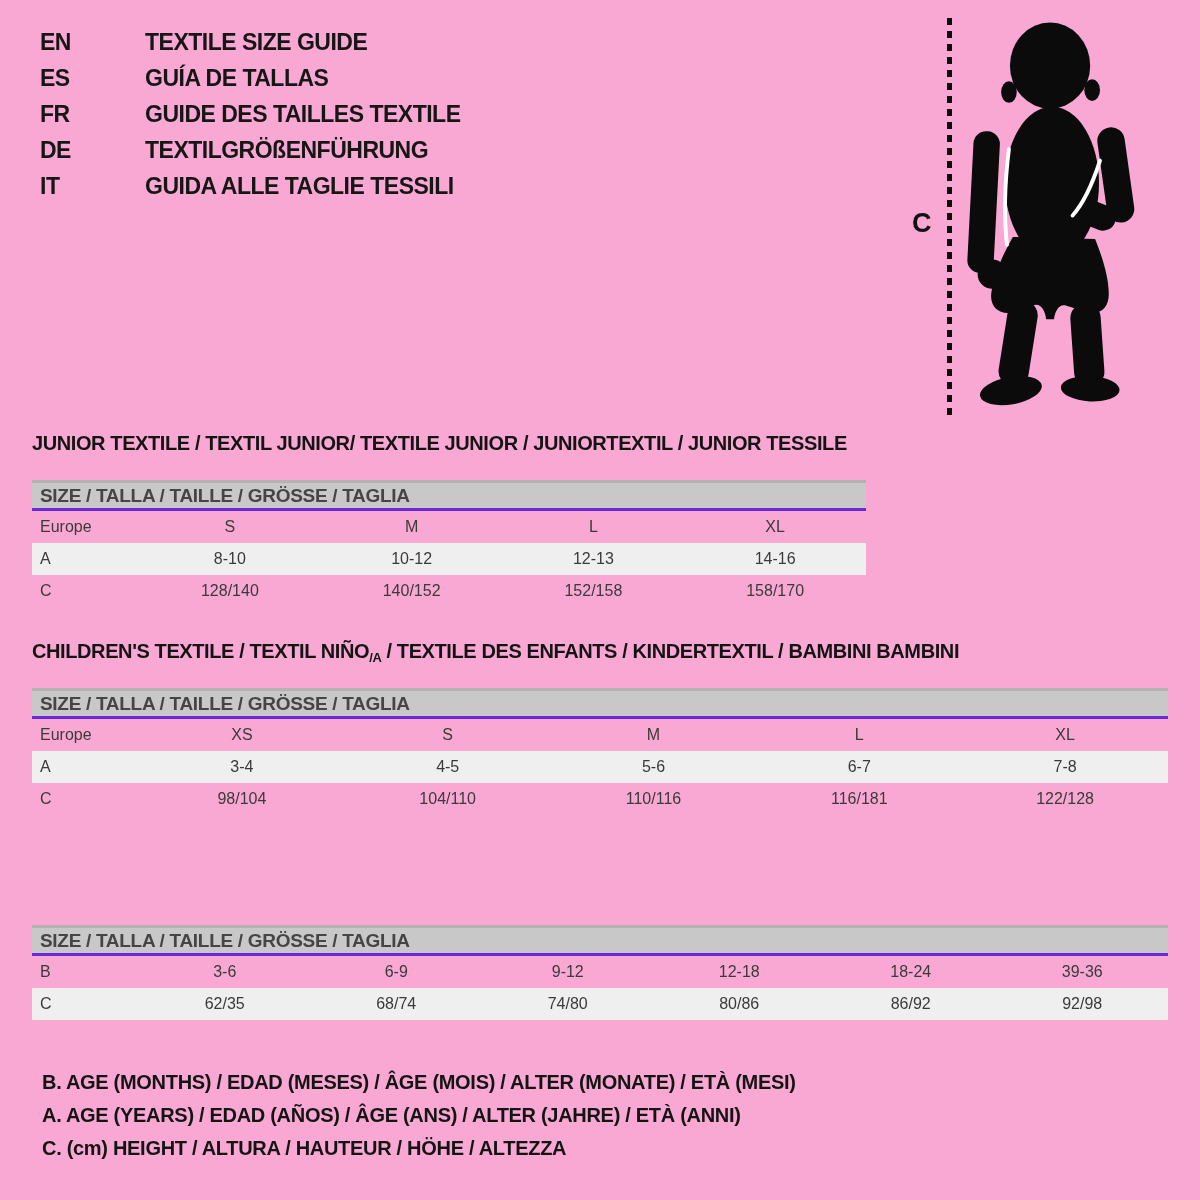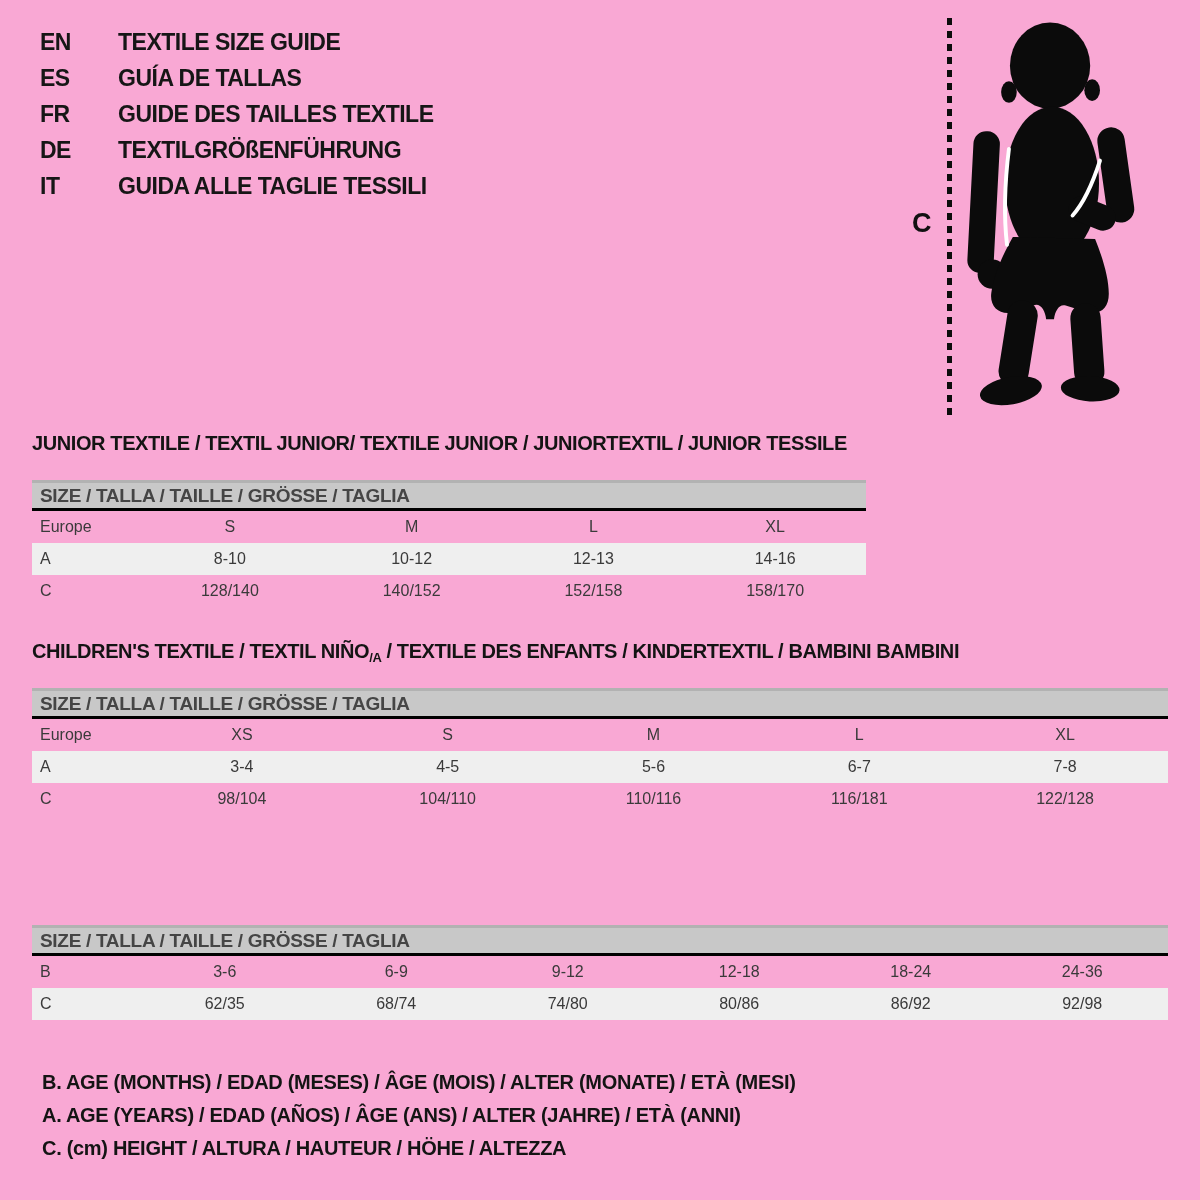--- a/index.html
+++ b/index.html
@@ -17,21 +17,21 @@
 
   
   .lang-list { position: absolute; left: 40px; top: 24px; }
   .lang-row { display: flex; height: 36px; align-items: center; }
   .lang-code {
     width: 78px; font-weight: bold; font-size: 23px;
     letter-spacing: -0.5px; color: #161616;
   }
   .lang-title {
     font-weight: bold; font-size: 23px;
-    letter-spacing: -0.5px; color: #161616; white-space: nowrap;
+    letter-spacing: -0.5px; color: #161616; white-space: nowrap; margin-left: 27px;
   }
 
   
   .dash-line {
     position: absolute; left: 947px; top: 18px; width: 5px; height: 400px;
     background: repeating-linear-gradient(to bottom, #0c0c0c 0 7px, transparent 7px 13px);
   }
   .fig-label {
     position: absolute; left: 912px; top: 208px;
     font-size: 27px; font-weight: bold; color: #111;
@@ -44,21 +44,21 @@
     font-size: 20px; font-weight: bold; letter-spacing: -0.4px;
     color: #141414; white-space: nowrap;
   }
   .heading .subscript { font-size: 13px; vertical-align: -4px; letter-spacing: -0.4px; }
   .heading-2line { line-height: 33px; }
 
   
   .sg-table { position: absolute; left: 32px; }
   .size-bar {
     height: 31px; background: #c8c8c8;
-    border-top: 3px solid #b2b2b2; border-bottom: 3px solid #000000;
+    border-top: 3px solid #b2b2b2; border-bottom: 3px solid #6d28d9;
     display: flex; align-items: center; padding-left: 8px;
     font-weight: bold; font-size: 19px; letter-spacing: -0.3px; color: #454545;
     white-space: nowrap;
   }
   .trow { display: flex; height: 32px; align-items: center; font-size: 16px; color: #3a3a3a; }
   .trow.shaded { background: #efefef; }
   .tlabel { width: 107px; padding-left: 8px; }
   .tcell { flex: 1; text-align: center; }
 
   
@@ -179,21 +179,21 @@
 
   <div class="sg-table" style="top:925px; width:1136px">
     <div class="size-bar">SIZE / TALLA / TAILLE / GRÖSSE / TAGLIA</div>
     <div class="trow">
       <span class="tlabel">B</span>
       <span class="tcell">3-6</span>
       <span class="tcell">6-9</span>
       <span class="tcell">9-12</span>
       <span class="tcell">12-18</span>
       <span class="tcell">18-24</span>
-      <span class="tcell">24-36</span>
+      <span class="tcell">39-36</span>
     </div>
     <div class="trow shaded">
       <span class="tlabel">C</span>
       <span class="tcell">62/35</span>
       <span class="tcell">68/74</span>
       <span class="tcell">74/80</span>
       <span class="tcell">80/86</span>
       <span class="tcell">86/92</span>
       <span class="tcell">92/98</span>
     </div>

